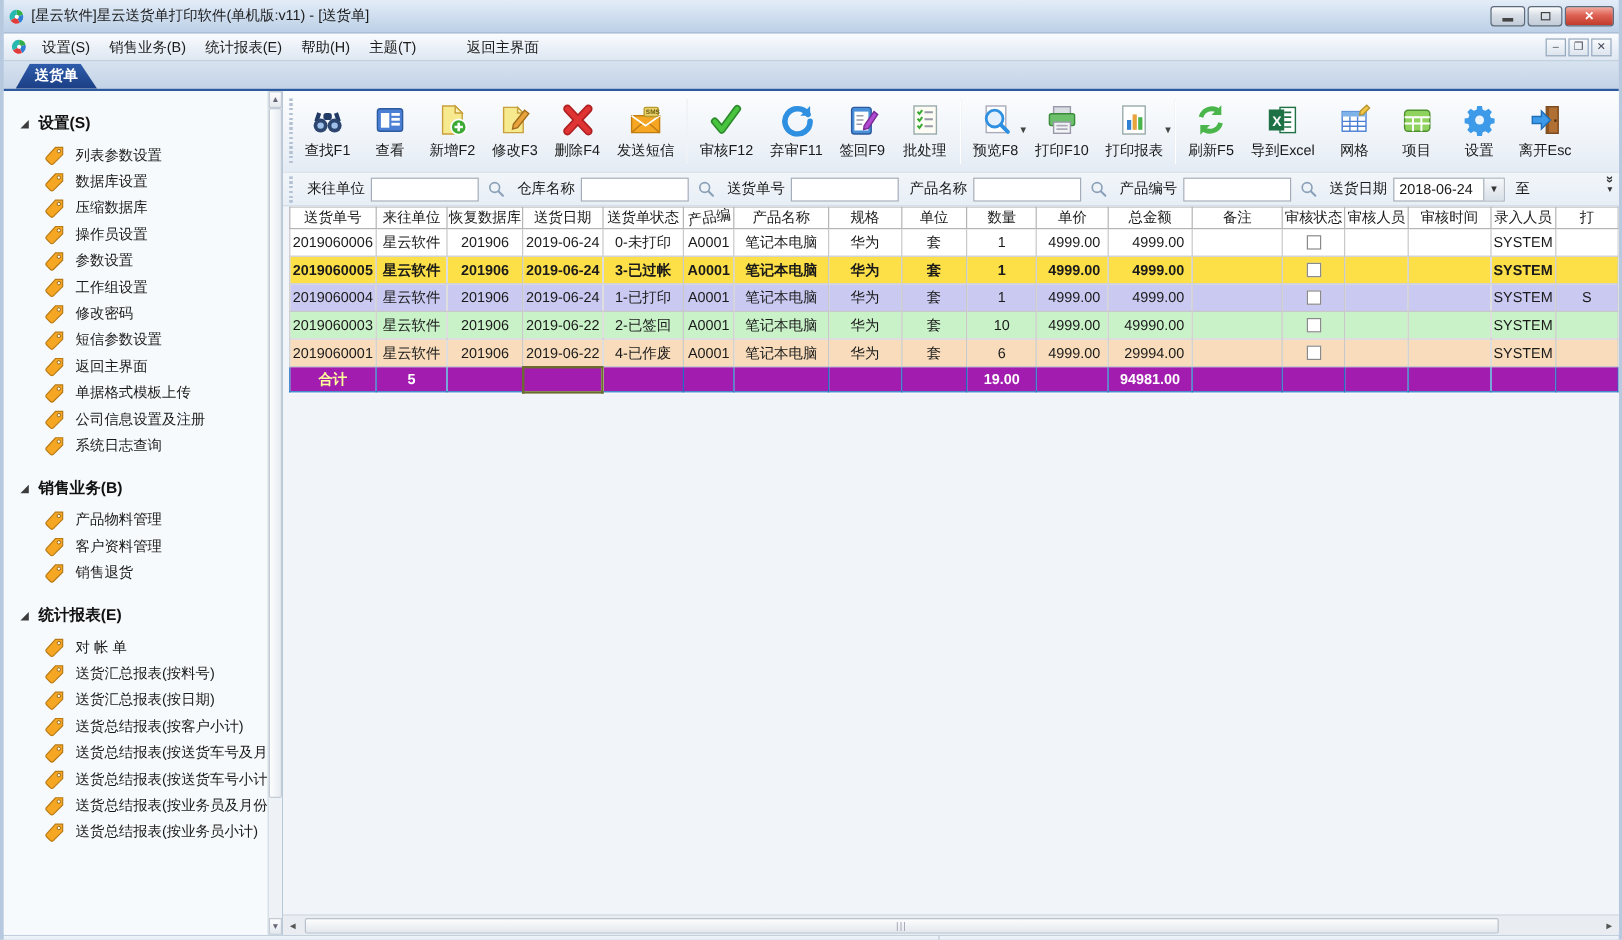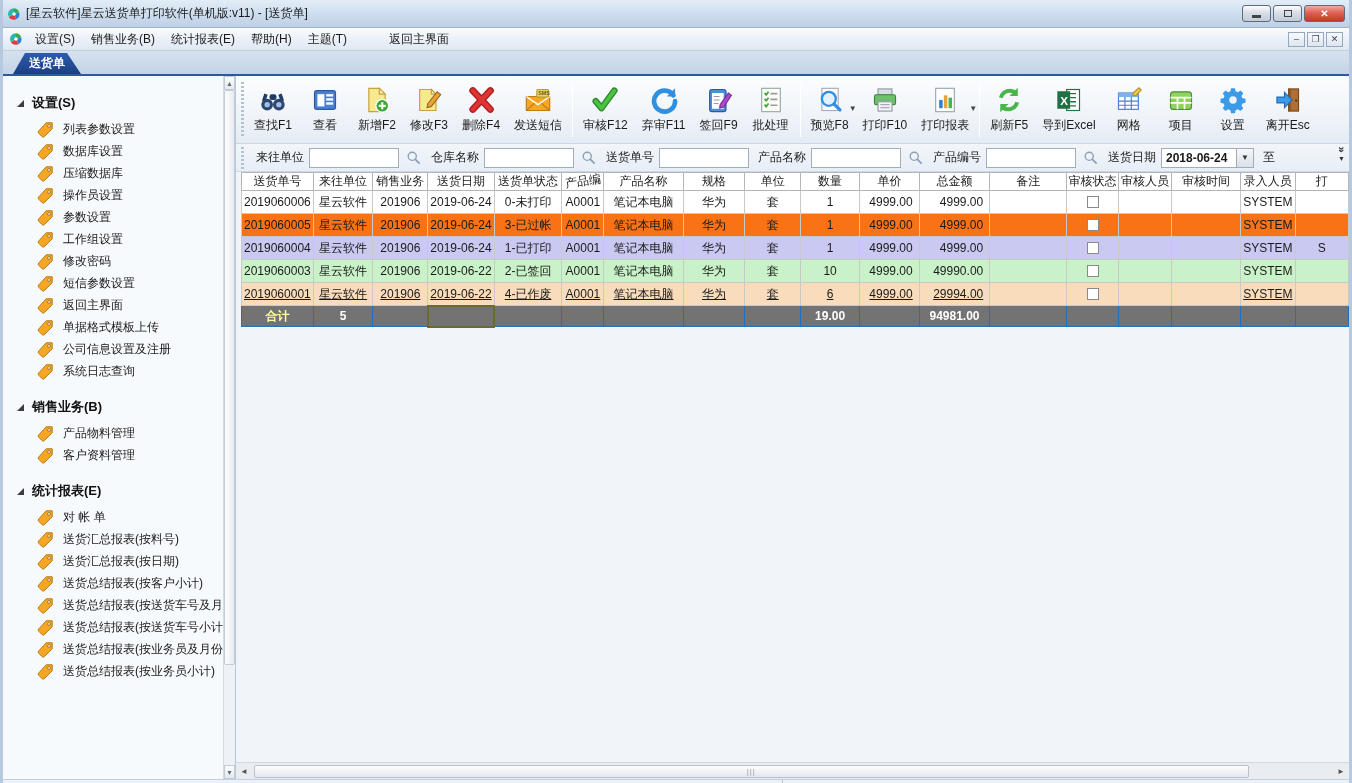--- a/index.html
+++ b/index.html
@@ -59,21 +59,21 @@
   .tbtn .lbl{white-space:nowrap;color:#1a1a1a;}
   .tbtn .caret{position:absolute;right:-1px;top:24px;font-size:8px;color:#444;}
   .tsep{width:1px;height:54px;background:#c7d3e0;border-right:1px solid #ffffff;margin:0 3px;}
   
   .filterbar{height:28px;background:linear-gradient(180deg,#f2f6fa,#e7eef6);border-bottom:1px solid #cdd8e4;
     display:flex;align-items:center;gap:5px;padding-left:2px;position:relative;}
   .flabel{white-space:nowrap;margin-left:4px;}
   .finput{width:90px;height:20px;border:1px solid #a3adb9;background:#fff;padding:0 3px;font-size:12px;}
   .fsearch{width:18px;height:18px;display:flex;align-items:center;justify-content:center;}
   .fcombo{width:93px;height:20px;border:1px solid #a3adb9;background:#fff;display:flex;align-items:center;}
-  .fcombo .val{flex:1;padding-left:4px;white-space:nowrap;font-weight:bold;}
+  .fcombo .val{flex:1;padding-left:4px;white-space:nowrap;}
   .fcombo .drop{width:17px;height:18px;background:linear-gradient(180deg,#f6f8fa,#d9e0e8);border-left:1px solid #a3adb9;
     display:flex;align-items:center;justify-content:center;font-size:8px;color:#333;}
   .fmore{position:absolute;right:4px;top:1px;display:flex;flex-direction:column;align-items:center;line-height:9px;color:#333;}
   .fmore .chev{transform:rotate(90deg);font-size:11px;font-weight:bold;}
   .fmore .tiny{font-size:7px;}
   
   .tablearea{flex:1;background:#f1f5fa;overflow:hidden;padding-left:5px;}
   table.grid{border-collapse:collapse;table-layout:fixed;background:#fff;}
   table.grid th{height:17px;font-weight:normal;background:#fff;border:1px solid #b5b5b5;
     overflow:hidden;white-space:nowrap;padding:0 1px;}
@@ -285,20 +285,29 @@
         </div>
         <div class="side-item">
           <span>
             <svg width="17" height="17" viewBox="0 0 24 24">
               <path d="M13 2.5 h8.5 v8.5 L10.5 22 a2.4 2.4 0 0 1-3.4 0 L2.5 17.4 a2.4 2.4 0 0 1 0-3.4 z" fill="#f5a623" stroke="#b87a14" stroke-width="1.4"></path>
               <circle cx="17" cy="7" r="2" fill="#fff7e0" stroke="#8a5c0e"></circle>
             </svg>
           </span>
           <span>客户资料管理</span>
         </div>
+        <div class="side-item">
+          <span>
+            <svg width="17" height="17" viewBox="0 0 24 24">
+              <path d="M13 2.5 h8.5 v8.5 L10.5 22 a2.4 2.4 0 0 1-3.4 0 L2.5 17.4 a2.4 2.4 0 0 1 0-3.4 z" fill="#f5a623" stroke="#b87a14" stroke-width="1.4"></path>
+              <circle cx="17" cy="7" r="2" fill="#fff7e0" stroke="#8a5c0e"></circle>
+            </svg>
+          </span>
+          <span>销售退货</span>
+        </div>
         <div style="height: 10px;"></div>
         <div class="side-section-title">
           <span class="tri"></span>
           <span>统计报表(E)</span>
         </div>
         <div class="side-item">
           <span>
             <svg width="17" height="17" viewBox="0 0 24 24">
               <path d="M13 2.5 h8.5 v8.5 L10.5 22 a2.4 2.4 0 0 1-3.4 0 L2.5 17.4 a2.4 2.4 0 0 1 0-3.4 z" fill="#f5a623" stroke="#b87a14" stroke-width="1.4"></path>
               <circle cx="17" cy="7" r="2" fill="#fff7e0" stroke="#8a5c0e"></circle>
@@ -661,21 +670,21 @@
             <col style="width: 52px;">
             <col style="width: 53px;">
             <col style="width: 70px;">
             <col style="width: 52px;">
             <col style="width: 55px;">
           </colgroup>
         <thead>
             <tr id="grid-head">
               <th><span>送货单号</span></th>
               <th><span>来往单位</span></th>
-              <th><span>销售业务</span></th>
+              <th><span>恢复数据库</span></th>
               <th><span>送货日期</span></th>
               <th><span>送货单状态</span></th>
               <th><span class="slant">产品编</span></th>
               <th><span>产品名称</span></th>
               <th><span>规格</span></th>
               <th><span>单位</span></th>
               <th><span>数量</span></th>
               <th><span>单价</span></th>
               <th><span>总金额</span></th>
               <th><span>备注</span></th>
@@ -702,21 +711,21 @@
               <td class="r">4999.00</td>
               <td></td>
               <td>
                 <div class="cb"></div>
               </td>
               <td></td>
               <td></td>
               <td>SYSTEM</td>
               <td></td>
             </tr>
-            <tr style="background: #f97316;">
+            <tr style="background: #fde047; font-weight: bold;">
               <td>2019060005</td>
               <td>星云软件</td>
               <td>201906</td>
               <td>2019-06-24</td>
               <td>3-已过帐</td>
               <td>A0001</td>
               <td>笔记本电脑</td>
               <td>华为</td>
               <td>套</td>
               <td>1</td>
@@ -768,21 +777,21 @@
               <td class="r">49990.00</td>
               <td></td>
               <td>
                 <div class="cb"></div>
               </td>
               <td></td>
               <td></td>
               <td>SYSTEM</td>
               <td></td>
             </tr>
-            <tr style="background: rgb(248, 220, 188); text-decoration: underline;">
+            <tr style="background: rgb(248, 220, 188);">
               <td>2019060001</td>
               <td>星云软件</td>
               <td>201906</td>
               <td>2019-06-22</td>
               <td>4-已作废</td>
               <td>A0001</td>
               <td>笔记本电脑</td>
               <td>华为</td>
               <td>套</td>
               <td>6</td>
@@ -790,21 +799,21 @@
               <td class="r">29994.00</td>
               <td></td>
               <td>
                 <div class="cb"></div>
               </td>
               <td></td>
               <td></td>
               <td>SYSTEM</td>
               <td></td>
             </tr>
-            <tr class="total" style="background: #737373;">
+            <tr class="total" style="background: #a21caf;">
               <td>合计</td>
               <td>5</td>
               <td></td>
               <td class="focuscell"></td>
               <td></td>
               <td></td>
               <td></td>
               <td></td>
               <td></td>
               <td>19.00</td>

